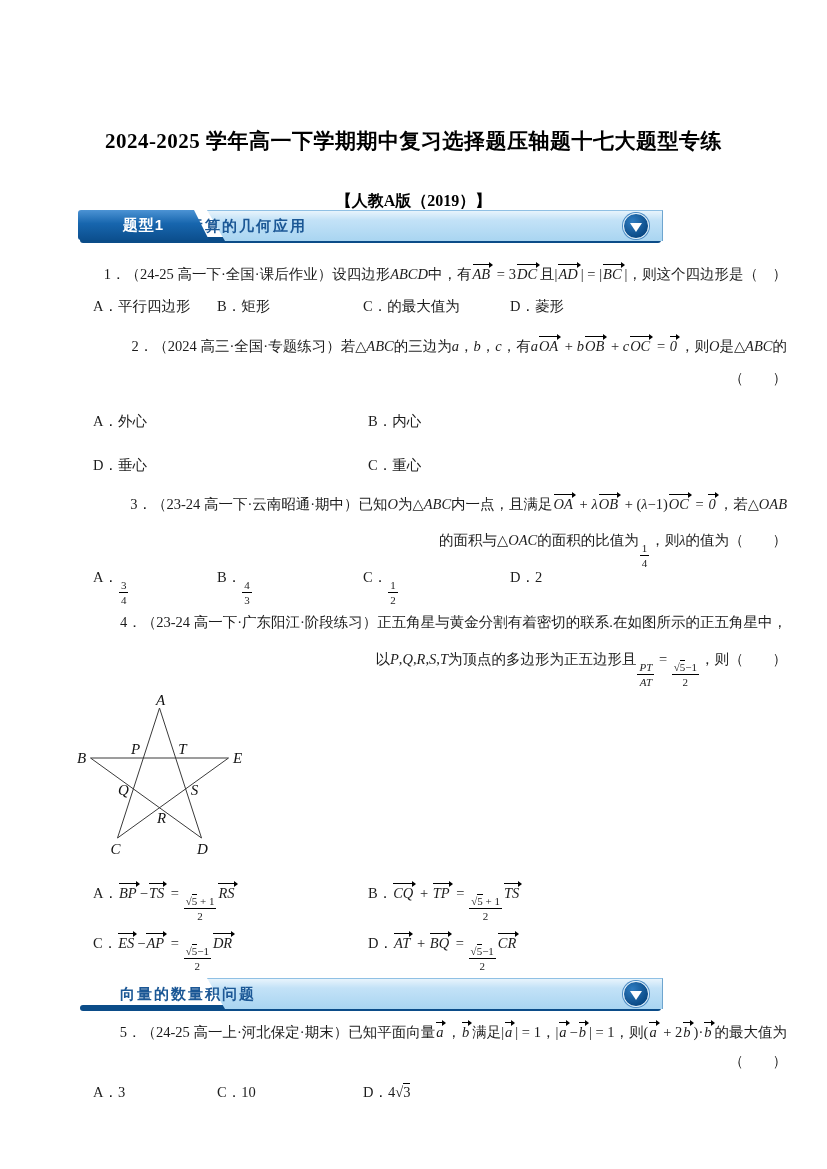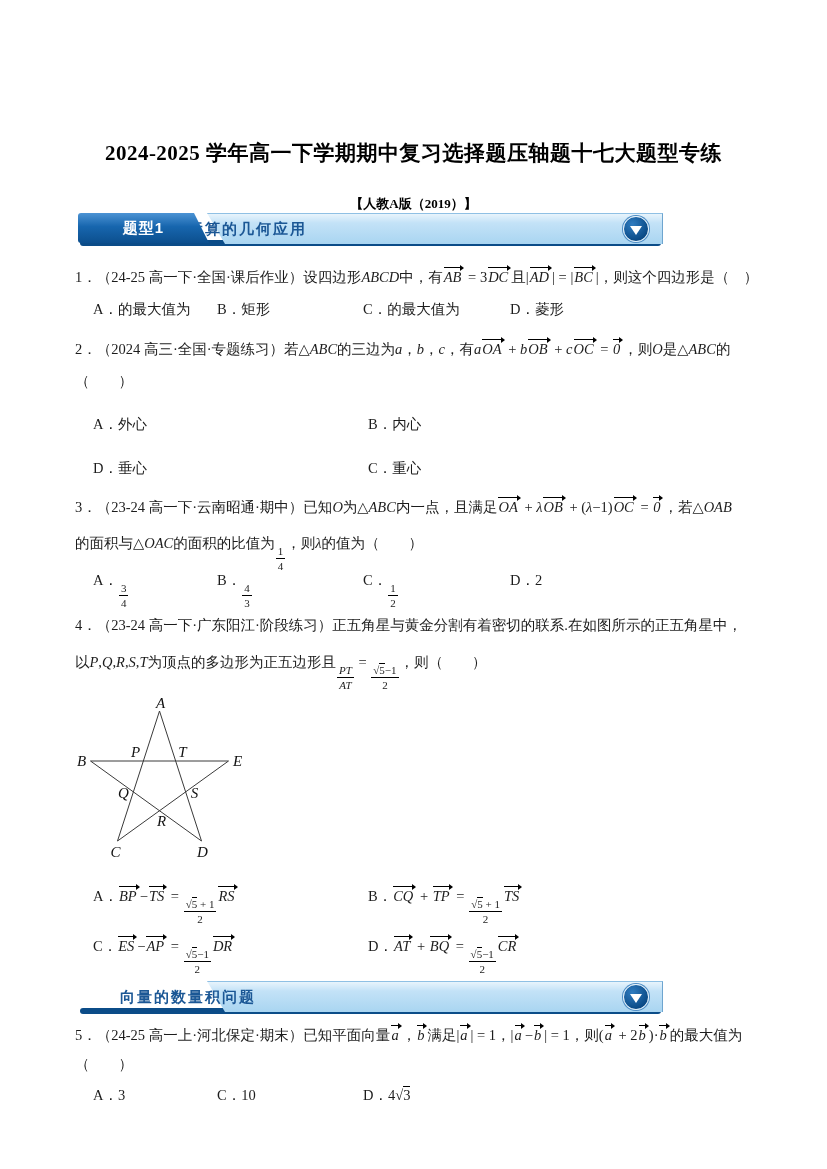--- a/index.html
+++ b/index.html
@@ -2,25 +2,25 @@
 <html><head>
 <meta charset="utf-8">
 <style>
   html,body{margin:0;padding:0;}
   body{
     width:827px;height:1169px;background:#ffffff;overflow:hidden;
     font-family:"Liberation Serif","DejaVu Serif",serif;color:#1c1c1c;
   }
   
   .title{
-    padding-top:124px;margin:16px;text-align:center;
+    padding-top:124px;margin:4px;text-align:center;
     font-size:21px;font-weight:700;line-height:27px;letter-spacing:.5px;color:#000;
   }
   .subtitle{
-    margin-top:27px;text-align:center;font-size:13px;font-weight:700;line-height:19px;color:#000;
+    margin-top:36px;text-align:center;font-size:16px;font-weight:700;line-height:19px;color:#000;
   }
   
   .banner{position:relative;margin-left:78px;width:585px;height:33px;}
   .banner-bottom{position:absolute;left:2px;right:2px;bottom:0;height:6px;background:#0b4c88;border-radius:3px;}
   .banner-light{
     position:absolute;left:120px;right:0;top:0;height:30px;
     background:linear-gradient(180deg,#e8f4fc 0%,#c3e2f7 30%,#a9d5f1 100%);
     border-top:1px solid #8fc0e4;border-right:1px solid #6ea5cf;
     clip-path:polygon(9px 0,100% 0,100% 100%,27px 100%);
   }
@@ -40,21 +40,21 @@
   }
   .banner-btn{
     position:absolute;right:14px;top:3px;width:24px;height:24px;border-radius:50%;
     background:radial-gradient(circle at 35% 30%,#2f7cc0,#0a4a86 72%);
     border:1px solid #e6f2fb;box-shadow:0 0 0 1px #4d8cc4;
     display:flex;align-items:center;justify-content:center;cursor:pointer;
   }
   .tri{width:0;height:0;border-left:6px solid transparent;border-right:6px solid transparent;border-top:9px solid #fff;margin-top:2px;}
   
   .q{margin-left:75px;margin-right:40px;font-size:14.5px;}
-  .qline{height:34px;line-height:34px;white-space:nowrap;}
+  .qline{height:34px;line-height:34px;white-space:nowrap;text-align:right;}
   .h28{height:28px;line-height:28px}.h30{height:30px;line-height:30px}
   .h32{height:32px;line-height:32px}.h36{height:36px;line-height:36px}
   .h38{height:38px;line-height:38px}.h40{height:40px;line-height:40px}
   .opts{margin-left:18px;}
   .opts.four{display:grid;grid-template-columns:124px 146px 147px auto;}
   .opts.two{display:grid;grid-template-columns:275px auto;margin-top:12px;}
   #q1{margin-top:14px}#q2{margin-top:8px}#q3{margin-top:6px}#q4{margin-top:10px}#q5{margin-top:6px}
   .banner2{margin-top:16px}
   
   i{font-style:italic;}
@@ -85,21 +85,21 @@
     <span class="banner-title">向量线性运算的几何应用</span>
     <div class="banner-tab">题型1</div>
     <div class="banner-btn">
       <span class="tri"></span>
     </div>
   </div>
 
   <div class="q" id="q1">
     <div class="qline">1．（24-25 高一下·全国·课后作业）设四边形<i>ABCD</i>中，有<span class="v">AB</span> = 3<span class="v">DC</span>且|<span class="v">AD</span>| = |<span class="v">BC</span>|，则这个四边形是（　）</div>
     <div class="opts four h30">
-      <span>A．的最大值为</span>
+      <span>A．平行四边形</span>
       <span>B．矩形</span>
       <span>C．的最大值为</span>
       <span>D．菱形</span>
     </div>
   </div>
 
   <div class="q" id="q2">
     <div class="qline">2．（2024 高三·全国·专题练习）若△<i>ABC</i>的三边为<i>a</i>，<i>b</i>，<i>c</i>，有<i>a</i><span class="v">OA</span> + <i>b</i><span class="v">OB</span> + <i>c</i><span class="v">OC</span> = <span class="v">0</span>，则<i>O</i>是△<i>ABC</i>的</div>
     <div class="qline h30">（　　）</div>
     <div class="opts two h32">

